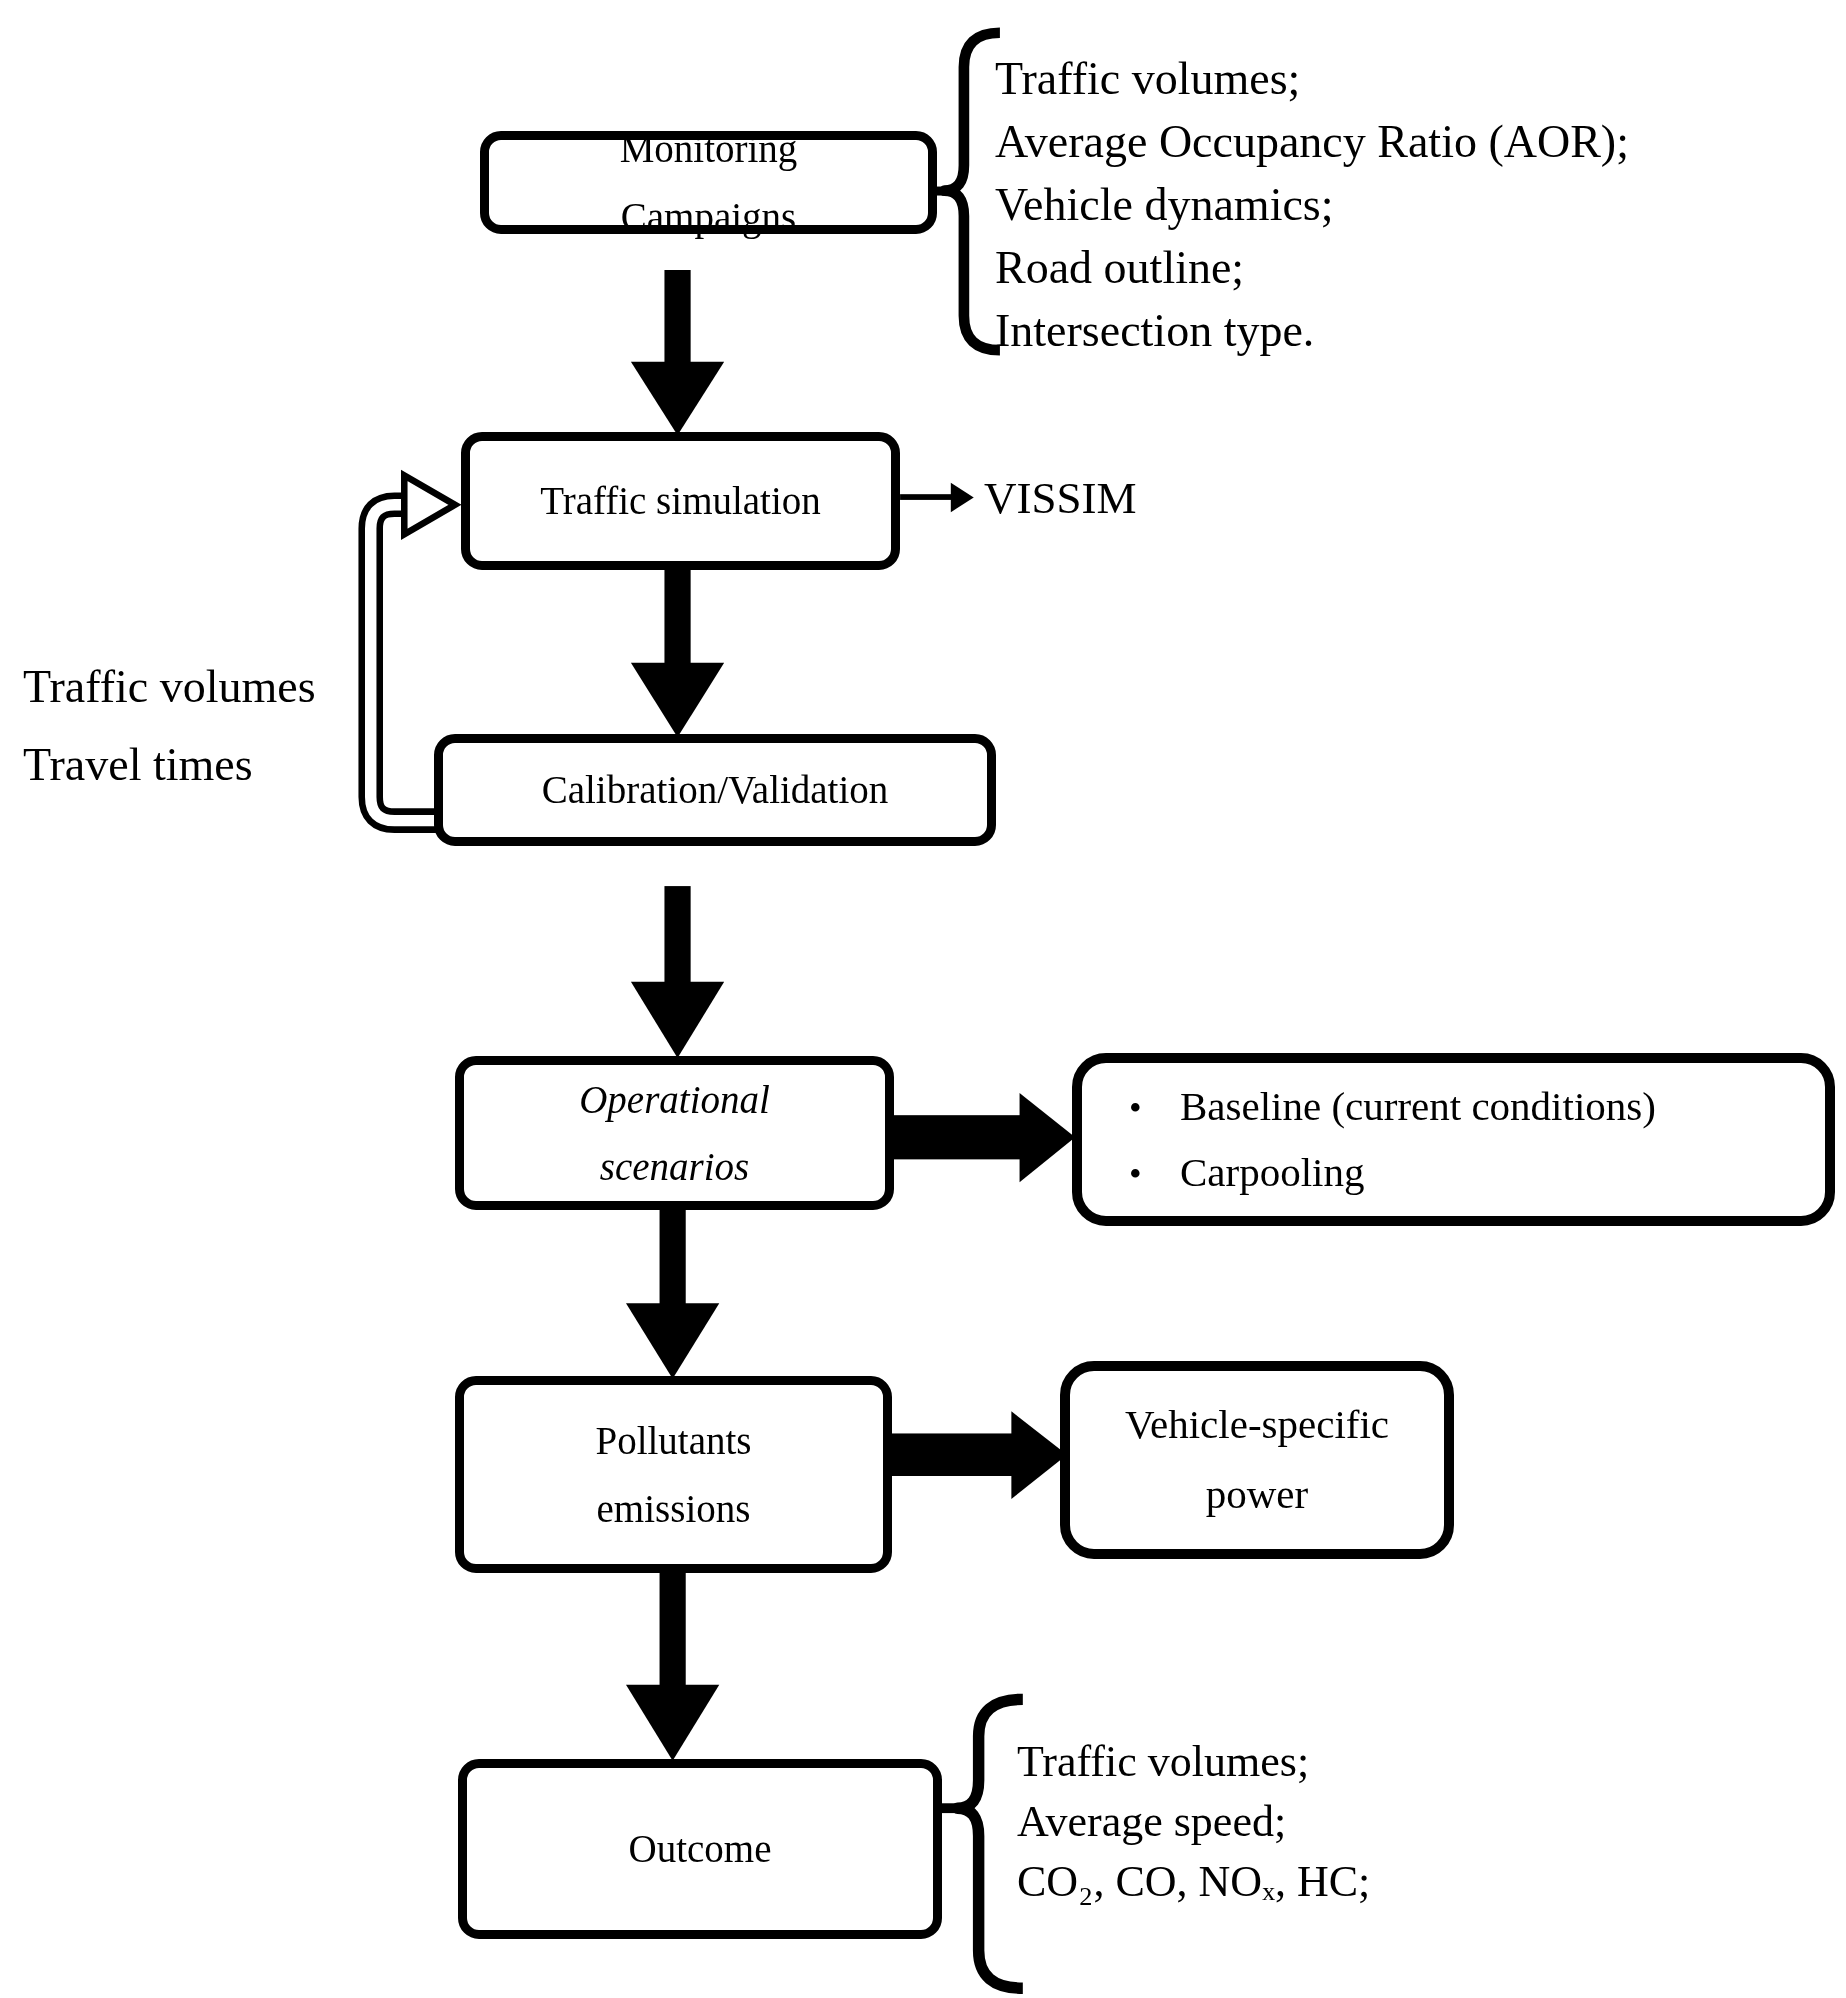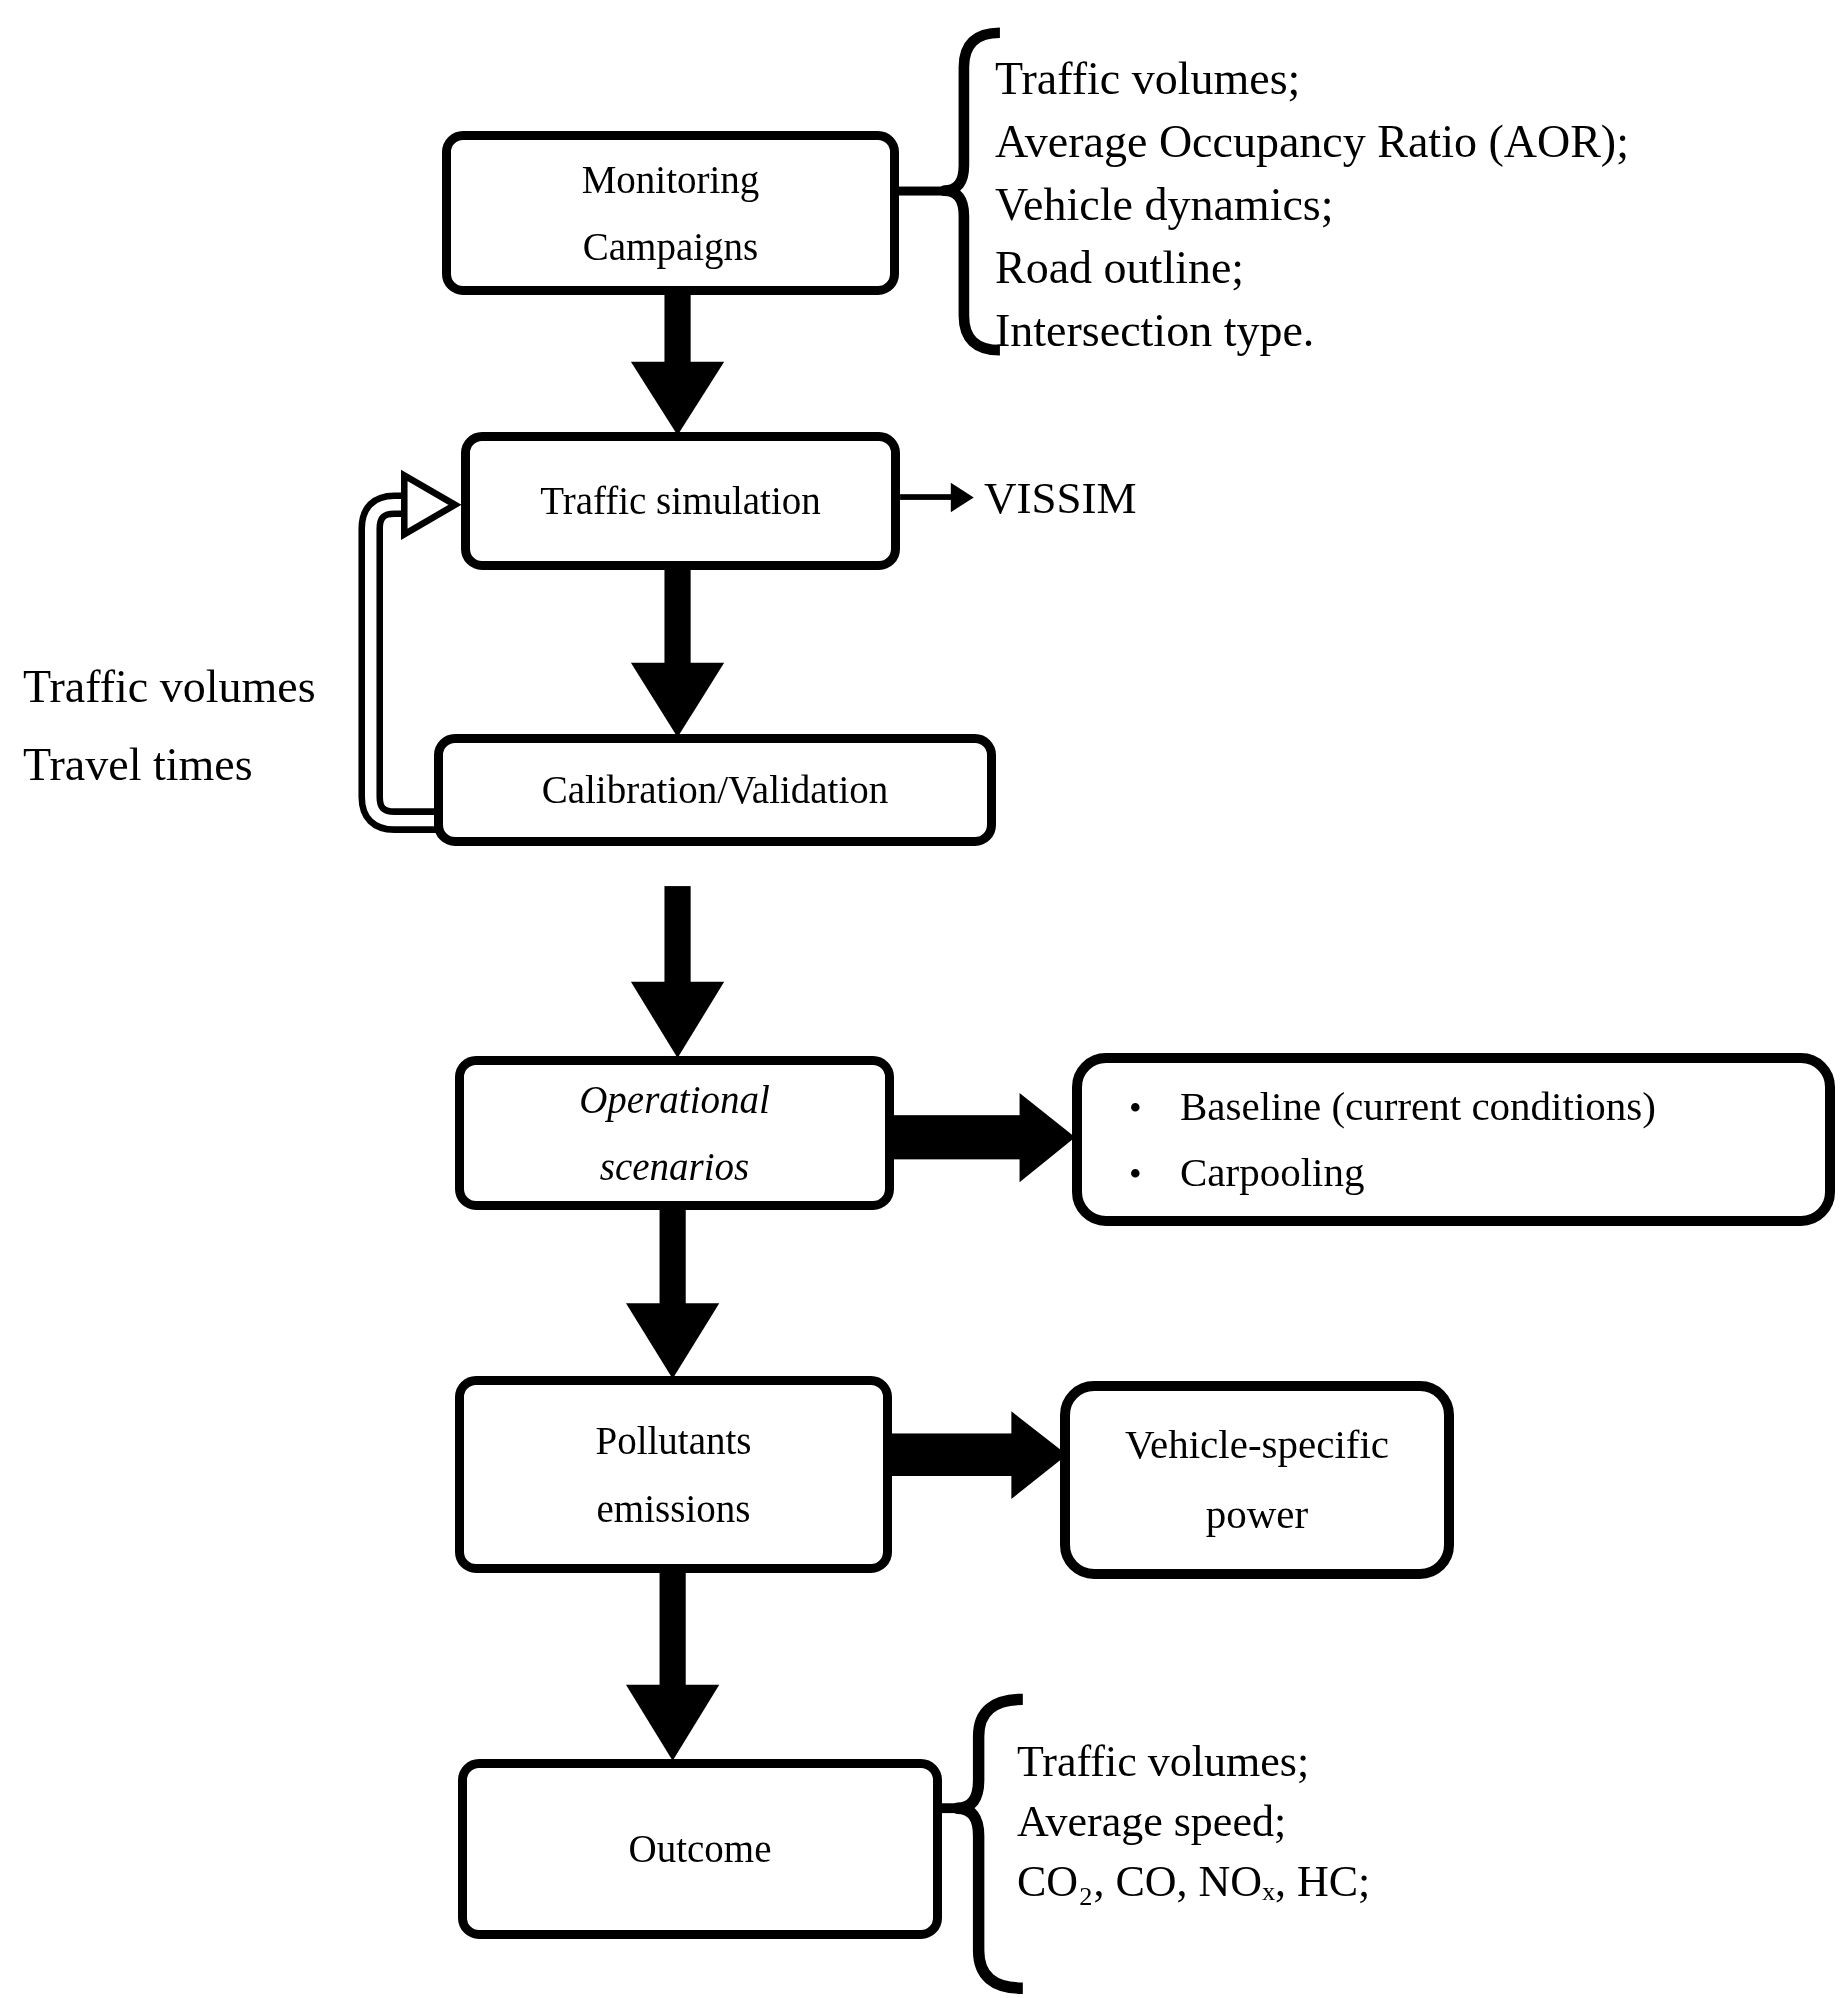--- a/index.html
+++ b/index.html
@@ -26,42 +26,42 @@
     display: flex;
     align-items: center;
     justify-content: center;
     text-align: center;
     font-size: 39px;
     line-height: 1.72;
     z-index: 2;
   }
   .node .lbl { display: inline-block; }
   .wrap-narrow .lbl { max-width: 319px; }
-  #n-monitoring   { left: 442px; top: 131px;  width: 457px; height: 164px; }
+  #n-monitoring   { left: 480px; top: 131px;  width: 457px; height: 103px; }
   #n-trafficsim   { left: 461px; top: 432px;  width: 439px; height: 138px; }
   #n-calibration  { left: 434px; top: 734px;  width: 562px; height: 112px; }
   #n-operational  { left: 455px; top: 1056px; width: 439px; height: 154px; font-style: italic; }
   #n-pollutants   { left: 455px; top: 1376px; width: 437px; height: 197px; }
   #n-outcome      { left: 458px; top: 1759px; width: 484px; height: 180px; }
 
   .panel {
     position: absolute;
     box-sizing: border-box;
     background: #ffffff;
     border: 10.6px solid #000000;
     border-radius: 34px;
     z-index: 2;
     display: flex;
     align-items: center;
   }
   #panel-scenarios { left: 1072px; top: 1053px; width: 763px; height: 173px; }
   #panel-vsp {
     left: 1060px; top: 1361px; width: 394px; height: 198px;
     justify-content: center; text-align: center;
-    font-size: 41px; line-height: 1.7; margin-top: 20px;
+    font-size: 41px; line-height: 1.7;
   }
   #panel-vsp .lbl { display: inline-block; max-width: 270px; }
 
   .bullet-list {
     list-style: none;
     margin: 8px;
     padding: 0 0 0 39px;
     font-size: 41px;
     line-height: 1.6;
   }

